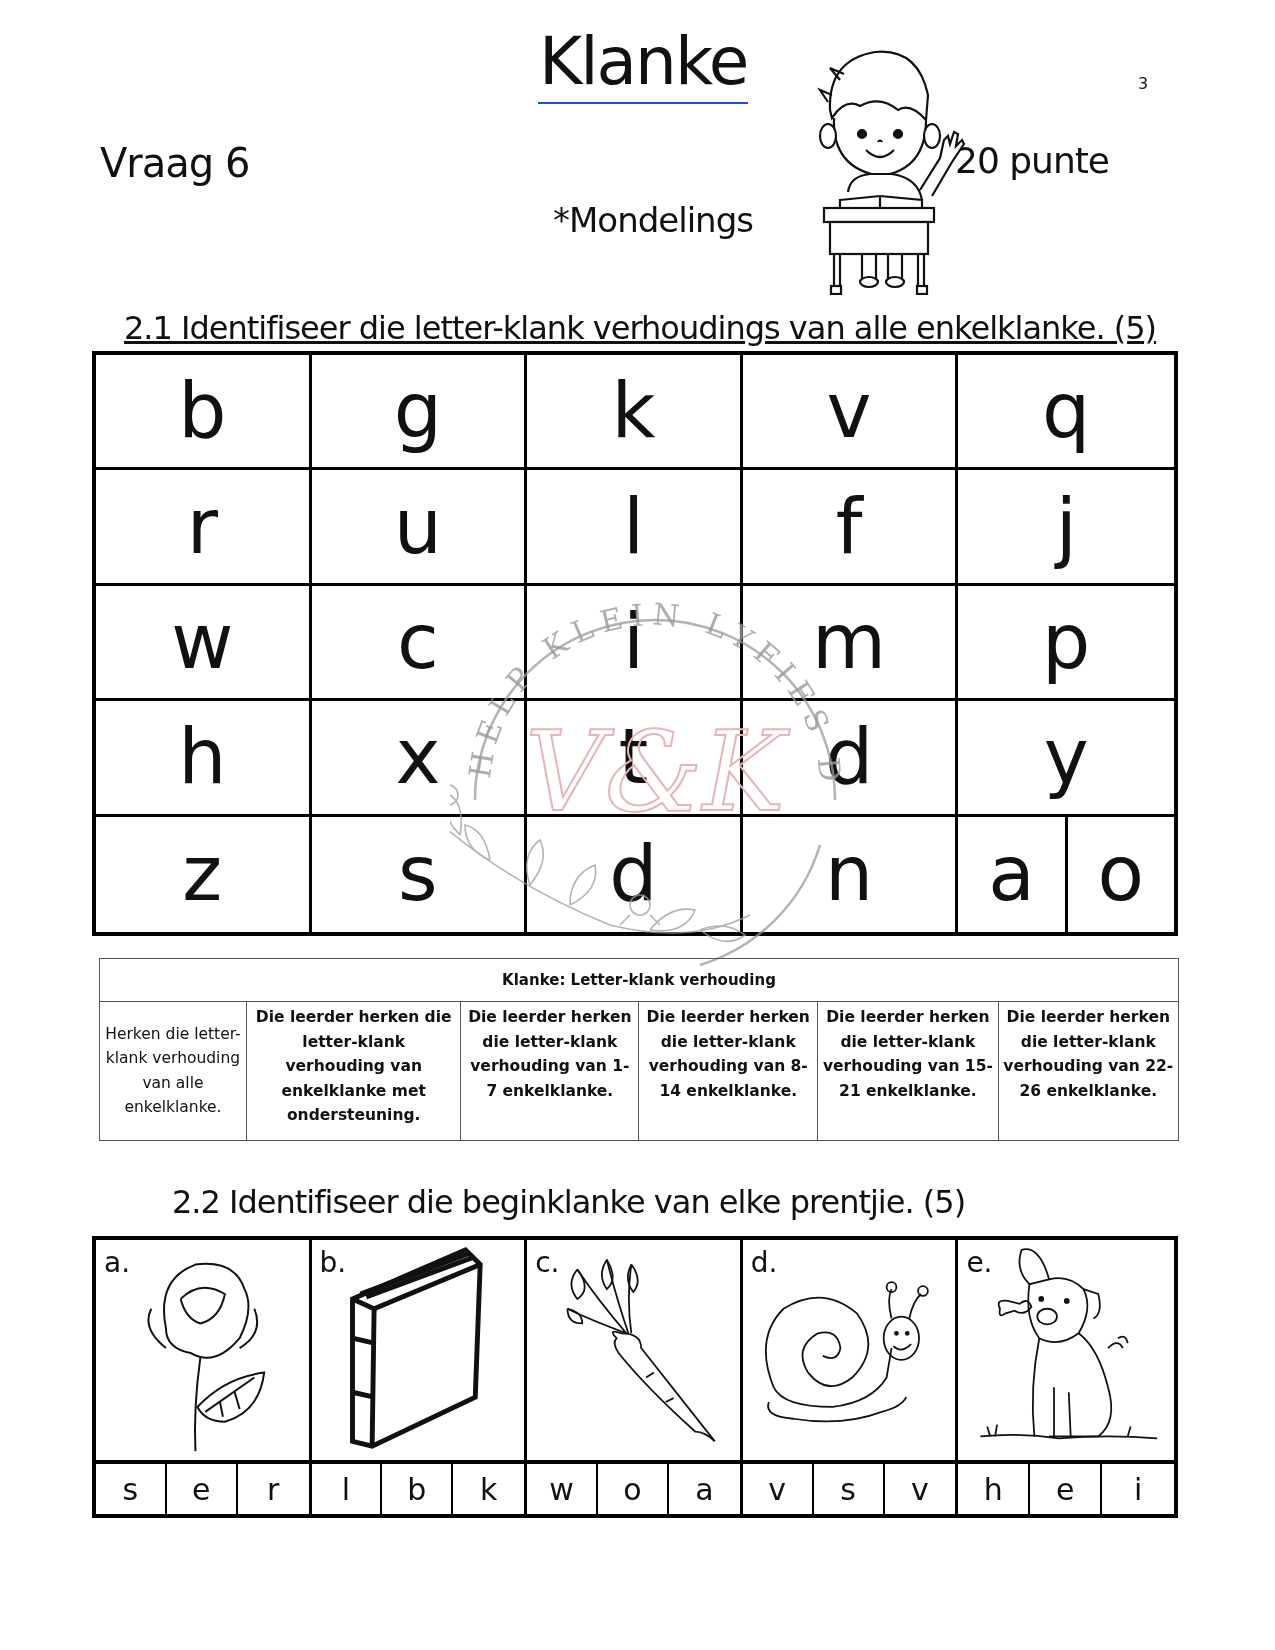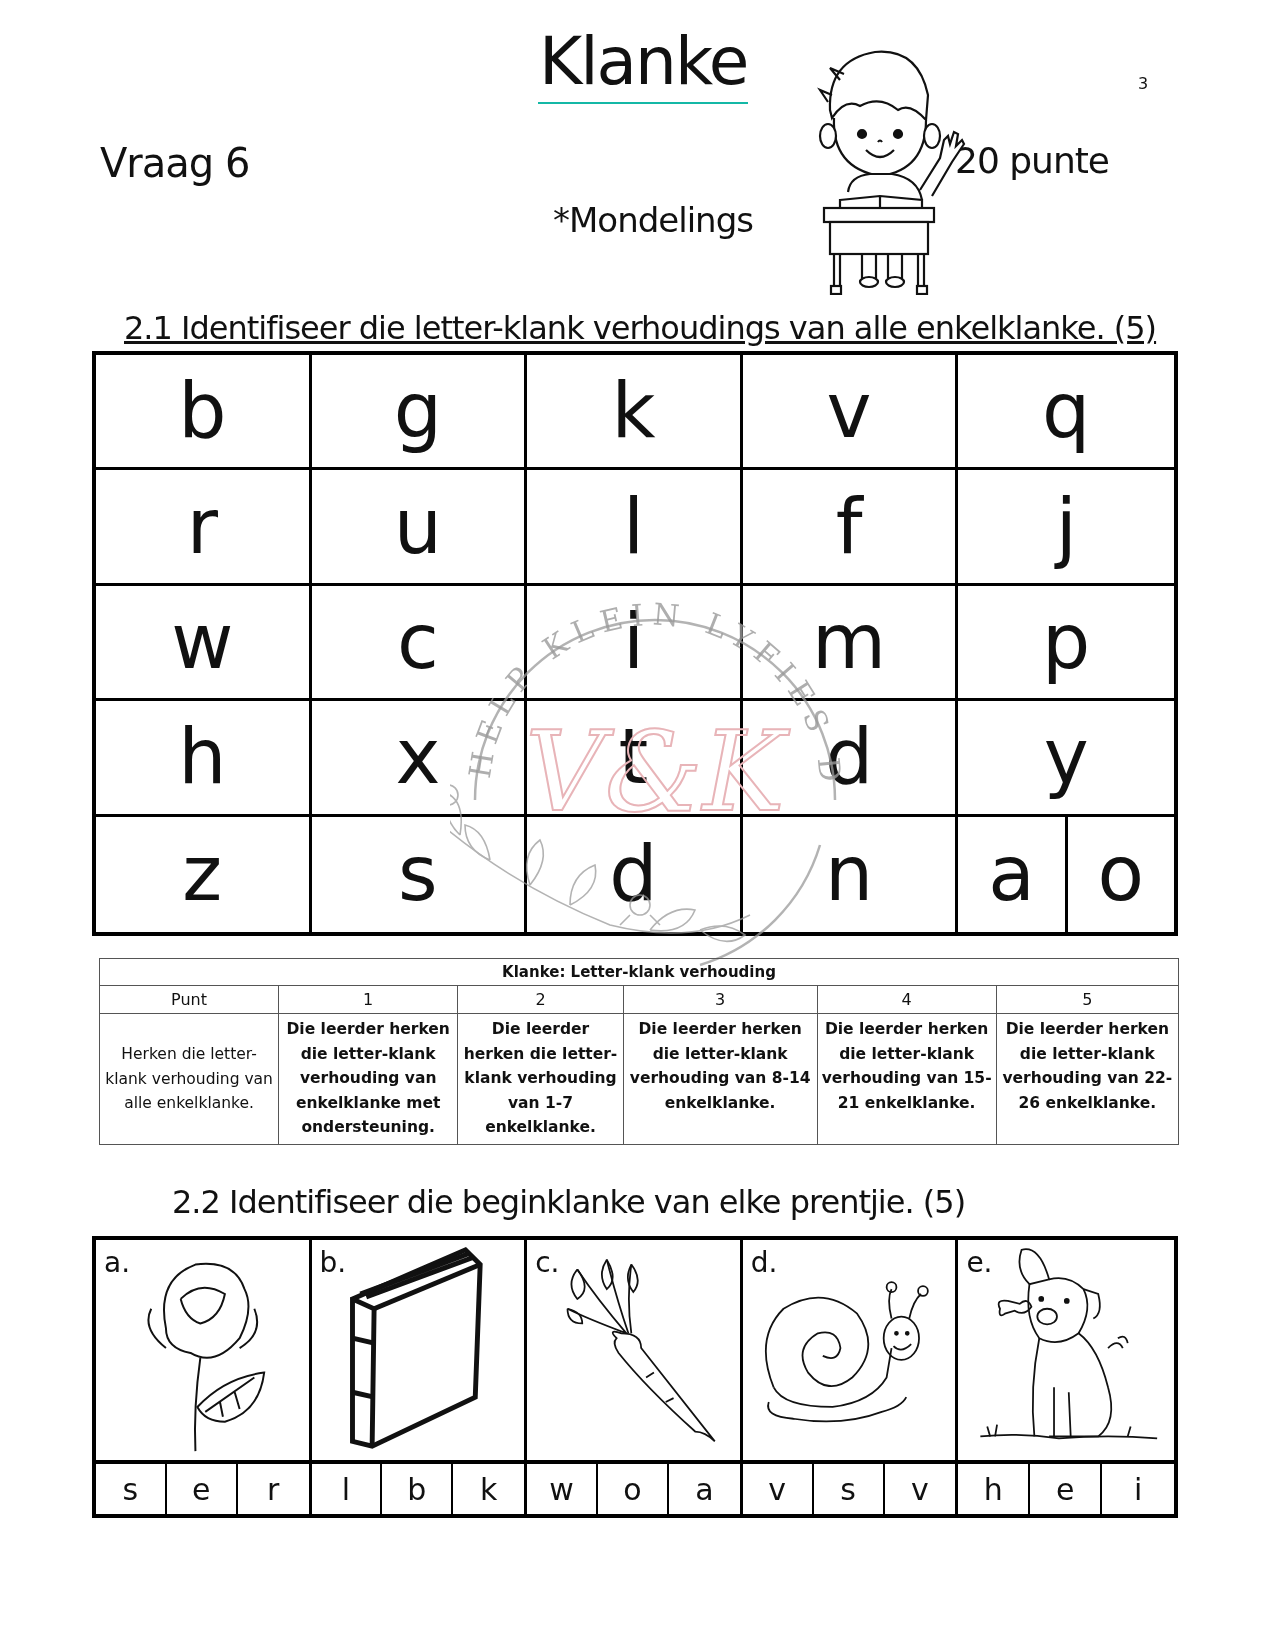--- a/index.html
+++ b/index.html
@@ -3,21 +3,21 @@
 <meta charset="utf-8">
 <style>
   * { box-sizing: border-box; margin: 0; padding: 0; }
   html, body { width: 1275px; height: 1650px; background: #ffffff; overflow: hidden; }
   body { position: relative; font-family: "DejaVu Sans", sans-serif; color: #111; }
 
   .abs { position: absolute; }
 
   
   .title { left: 538px; top: 22px; font-size: 66px; line-height: 80px; letter-spacing: -2px;
-           border-bottom: 2px solid #14b8a6; padding: 0 1px; font-weight: 400; }
+           border-bottom: 2px solid #1d4ed8; padding: 0 1px; font-weight: 400; }
   .question { left: 100px; top: 140px; font-size: 40px; letter-spacing: -1px; }
   .marks { left: 955px; top: 140px; font-size: 36px; letter-spacing: -1px; }
   .mode { left: 545px; top: 200px; font-size: 34px; letter-spacing: -1px; margin-left: 8px; }
   .pagenum { left: 1138px; top: 74px; font-size: 16px; }
 
   
   .boy { left: 800px; top: 40px; width: 170px; height: 255px; }
 
   .section-title { left: 124px; font-size: 32px; letter-spacing: -1px; white-space: nowrap; }
   .s21 { top: 309px; text-decoration: underline; }
@@ -32,21 +32,21 @@
   .cell.last-row { border-bottom: none; }
   .cell.split { padding: 0; }
   .cell.split .half { flex: 1; height: 100%; display: flex; align-items: center; justify-content: center; }
   .cell.split .half:first-child { border-right: 3px solid #000; }
 
   
   .watermark { left: 450px; top: 585px; width: 410px; height: 410px; pointer-events: none; }
 
   
   .rubric { left: 99px; top: 958px; width: 1080px; border-collapse: collapse; font-size: 15.5px; }
-  .rubric td, .rubric th { border: 1px solid #555; text-align: center; font-weight: 400; padding: 4px 4px; }
+  .rubric td, .rubric th { border: 1px solid #555; text-align: center; font-weight: 400; padding: 12px 4px; }
   .rubric .cap { height: 26px; font-weight: 700; font-size: 15px; }
   .rubric .hdr td { height: 24px; font-size: 16px; }
   .rubric .body td { height: 122px; line-height: 24.5px; vertical-align: middle; font-weight: bold; }
   .rubric .body td.crit { font-weight: 400; }
   .rubric .body td.desc { vertical-align: top; padding-top: 3px; }
 
   
   .pics { left: 92px; top: 1236px; width: 1086px; height: 282px; border: 4px solid #000;
           display: grid; grid-template-columns: repeat(5, 1fr); grid-template-rows: 224px 1fr; }
   .pic { border-right: 3px solid #000; border-bottom: 4px solid #000; position: relative; }
@@ -161,28 +161,20 @@
     <circle cx="-2" cy="210" r="10"></circle>
     <circle cx="190" cy="320" r="10"></circle>
     <path d="M180 330 l-10 10 M200 330 l10 10"></path>
   </g>
 </svg>
 
 <table class="abs rubric">
   <tbody>
       <tr>
     <td class="cap" colspan="6">Klanke: Letter-klank verhouding</td>
-  </tr>
-  <tr class="hdr">
-    <td style="width:171px">Punt</td>
-    <td style="width:171px">1</td>
-    <td style="width:158px">2</td>
-    <td style="width:185px">3</td>
-    <td style="width:171px">4</td>
-    <td style="width:174px">5</td>
   </tr>
   <tr class="body">
     <td class="crit">Herken die letter-klank verhouding van alle enkelklanke.</td>
     <td class="desc">Die leerder herken die letter-klank verhouding van enkelklanke met ondersteuning.</td>
     <td class="desc">Die leerder herken die letter-klank verhouding van 1-7 enkelklanke.</td>
     <td class="desc">Die leerder herken die letter-klank verhouding van 8-14 enkelklanke.</td>
     <td class="desc">Die leerder herken die letter-klank verhouding van 15-21 enkelklanke.</td>
     <td class="desc">Die leerder herken die letter-klank verhouding van 22-26 enkelklanke.</td>
   </tr>
 </tbody>

